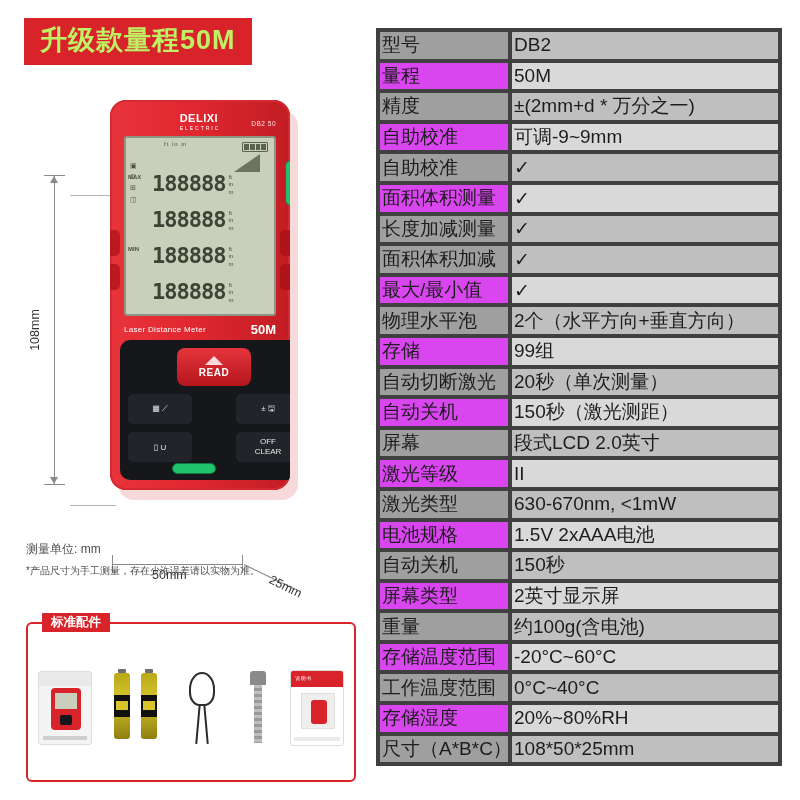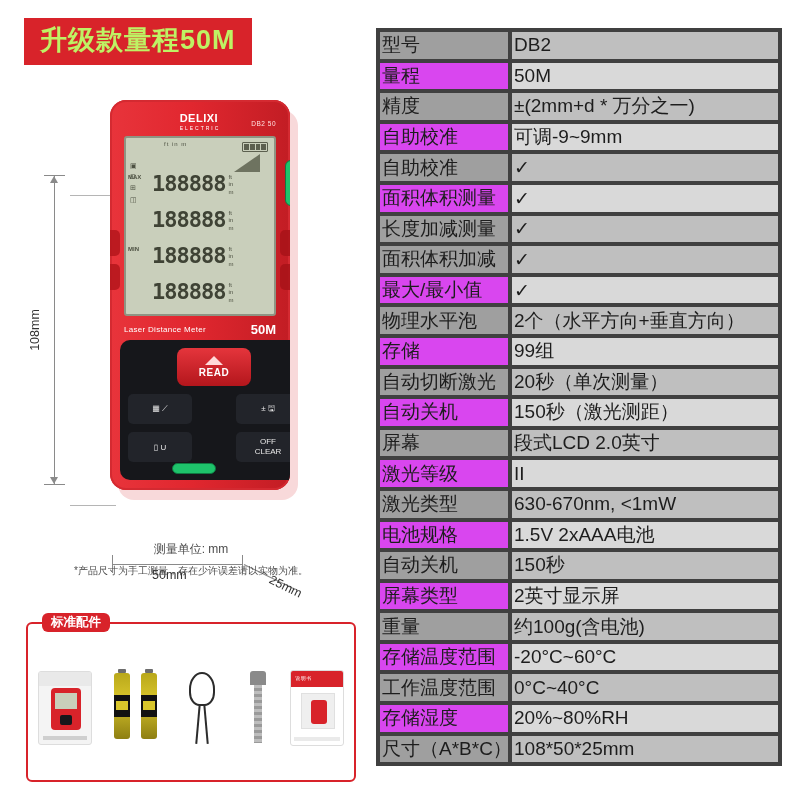--- a/index.html
+++ b/index.html
@@ -200,34 +200,34 @@
     position: absolute; left: 88px; top: 470px; width: 200px; height: 40px;
   }
   .hdim .hline { position: absolute; left: 0; top: 14px; width: 130px; height: 1px; background: #8a8a8a; }
   .hdim .hcap { position: absolute; top: 5px; width: 1px; height: 18px; background: #8a8a8a; }
   .hdim .lbl50 { position: absolute; left: 40px; top: 18px; font-size: 12.5px; color: #333; }
   .hdim .dline { position: absolute; left: 132px; top: 14px; width: 56px; height: 1px; background: #8a8a8a;
                  transform: rotate(26deg); transform-origin: left center; }
   .hdim .lbl25 { position: absolute; left: 158px; top: 22px; font-size: 12.5px; color: #333;
                  transform: rotate(26deg); transform-origin: left center;}
 
-  .notes { position: absolute; left: 26px; top: 538px; width: 330px; text-align: center; }
+  .notes { position: absolute; left: 26px; top: 538px; width: 330px; }
   .notes .n { font-size: 12px; color: #4c4c4c; line-height: 1.9; }
   .notes .n.small { font-size: 10px; }
 
   
   .acc-box {
     position: absolute; left: 26px; top: 622px;
     width: 330px; height: 160px;
     border: 2px solid #d8232a; border-radius: 6px;
   }
   .acc-title {
     position: absolute; left: 14px; top: -11px;
     background: #d8232a; color: #fff; font-size: 12.5px; font-weight: bold;
-    padding: 3px 9px; line-height: 1; border-radius: 6px;
+    padding: 3px 9px; line-height: 1;
   }
   .acc-row {
     position: absolute; left: 0; right: 0; top: 18px; bottom: 6px;
     display: flex; align-items: center; justify-content: space-around;
   }
   .acc-item { text-align: center; }
 
   .mini-box {
     width: 54px; height: 74px; background: #f4f4f4;
     border: 1px solid #ddd; border-radius: 3px;

